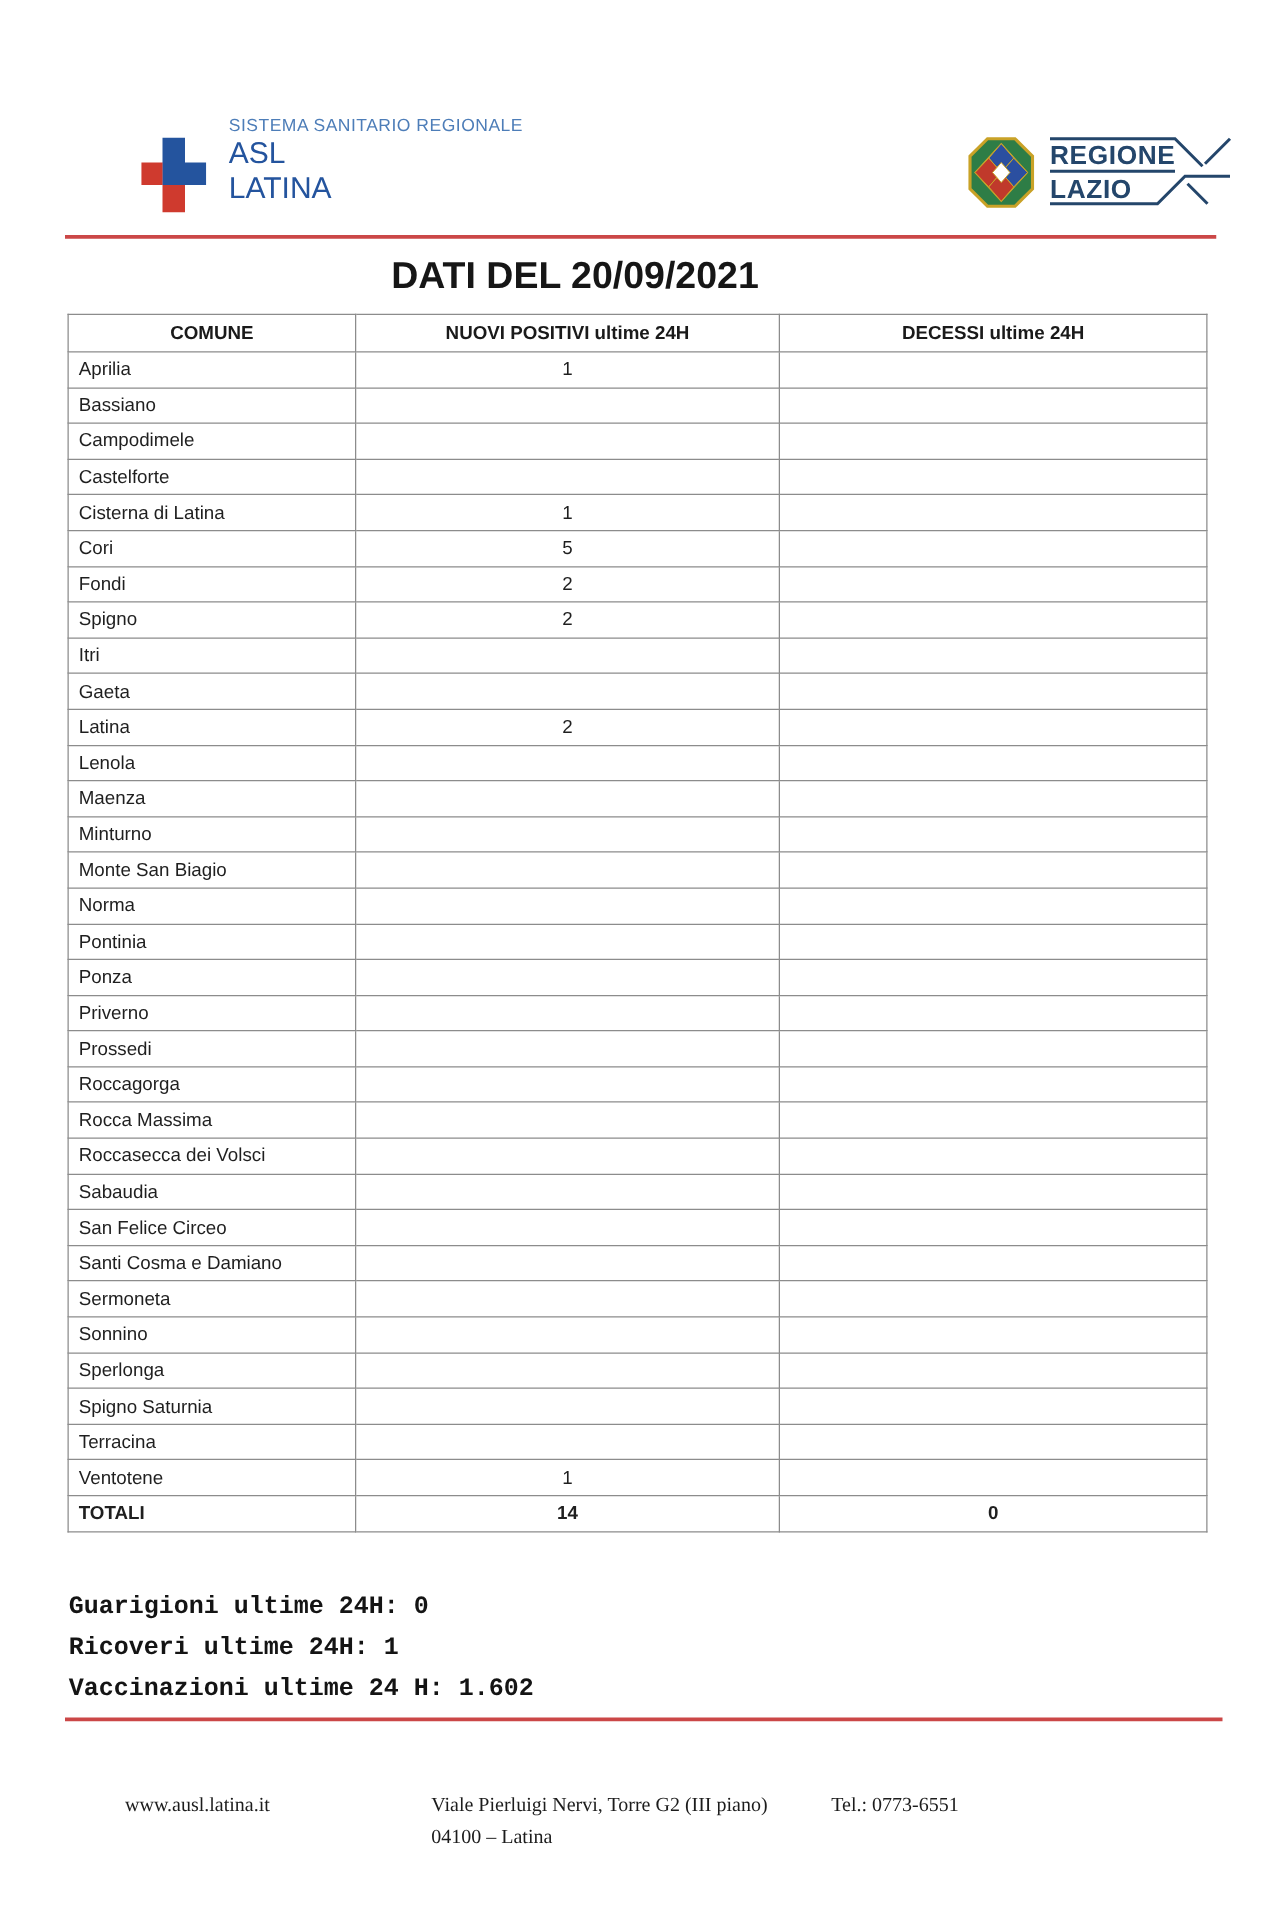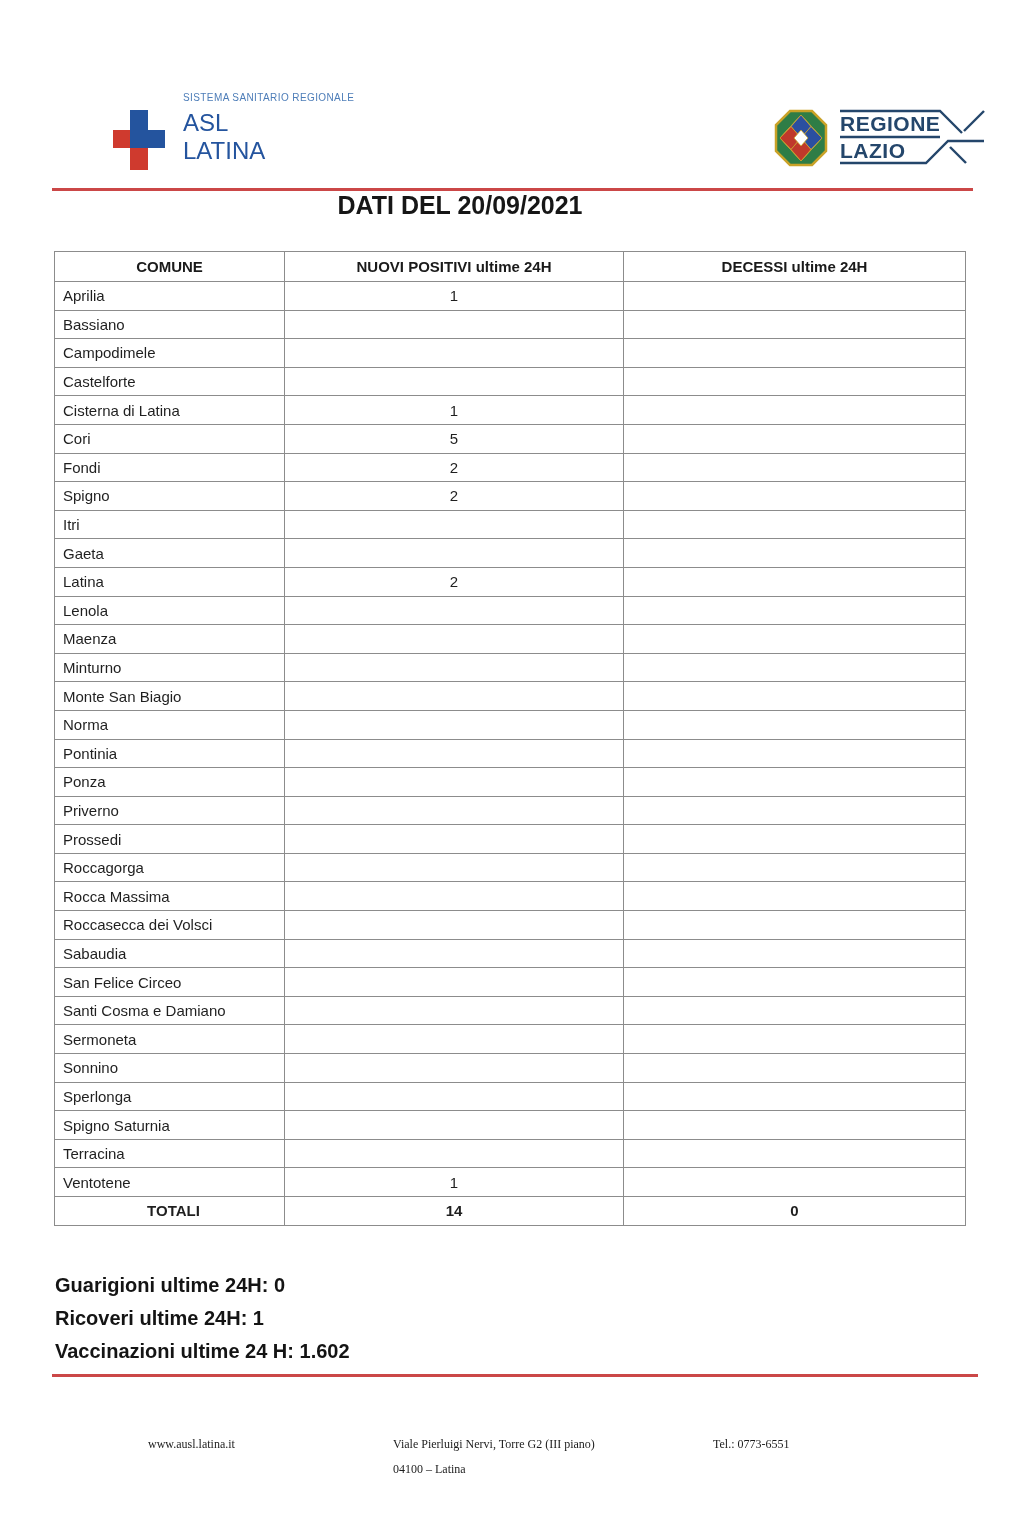--- a/index.html
+++ b/index.html
@@ -9,43 +9,43 @@
     position: relative;
     font-family: "Liberation Sans", sans-serif;
     color: #1f1f1f;
     overflow: hidden;
   }
 
   
   .asl-cross { position: absolute; left: 113px; top: 110px; }
   .sistema-label {
     position: absolute; left: 183px; top: 92px;
-    font-size: 10px; letter-spacing: 0.4px;
+    font-size: 14px; letter-spacing: 0.4px;
     color: #4d7db8; font-weight: 400;
   }
   .asl-name {
     position: absolute; left: 183px; top: 109px;
     font-size: 24px; line-height: 28px;
     color: #24549e; font-weight: 500;
   }
   .regione-emblem { position: absolute; left: 774px; top: 109px; }
   .regione-wordmark { position: absolute; left: 838px; top: 106px; }
 
   .rule-red {
     position: absolute; left: 52px; width: 921px; height: 3px;
     background: #cb4747;
   }
   .rule-red.header { top: 188px; }
   .rule-red.footer { top: 1374px; width: 926px; }
 
   
   .page-title {
-    position: absolute; left: 0; top: 191px; width: 920px;
+    position: absolute; left: 0; top: 204px; width: 920px;
     text-align: center;
-    font-size: 25px; font-weight: bold; color: #161616;
+    font-size: 30px; font-weight: bold; color: #161616;
   }
 
   
   .data-table {
     position: absolute; left: 54px; top: 251px;
     width: 911px;
     border-collapse: collapse;
     table-layout: fixed;
     font-size: 15px;
     padding-left: 14px;
@@ -58,36 +58,36 @@
     vertical-align: middle;
     overflow: hidden; white-space: nowrap;
   }
   .data-table th {
     height: 30px; font-weight: bold; text-align: center;
     color: #1a1a1a;
   }
   .data-table td { height: 28.6px; }
   .td-left  { text-align: left; padding-left: 8px; }
   .td-center { text-align: center; }
-  .totals-row td { font-weight: bold; text-align: center; }
+  .totals-row td { font-weight: bold; }
 
   
   .summary {
     position: absolute; left: 55px; top: 1269px;
     font-size: 20px; font-weight: bold; color: #141414;
     line-height: 33px;
+    font-family: Liberation Mono, monospace;
   }
 
   
   .footer-item {
     position: absolute;
     font-family: "Liberation Serif", serif;
-    font-size: 12px; color: #1c1c1c;
+    font-size: 16px; color: #1c1c1c;
     line-height: 25px;
-    margin-left: 48px;
   }
   .footer-website { left: 100px; top: 1432px; }
   .footer-address { left: 345px; top: 1432px; }
   .footer-phone   { left: 665px; top: 1432px; }
 </style>
 </head>
 <body>
 
 <div>
   <svg class="asl-cross" width="52" height="60" viewBox="0 0 52 60">

